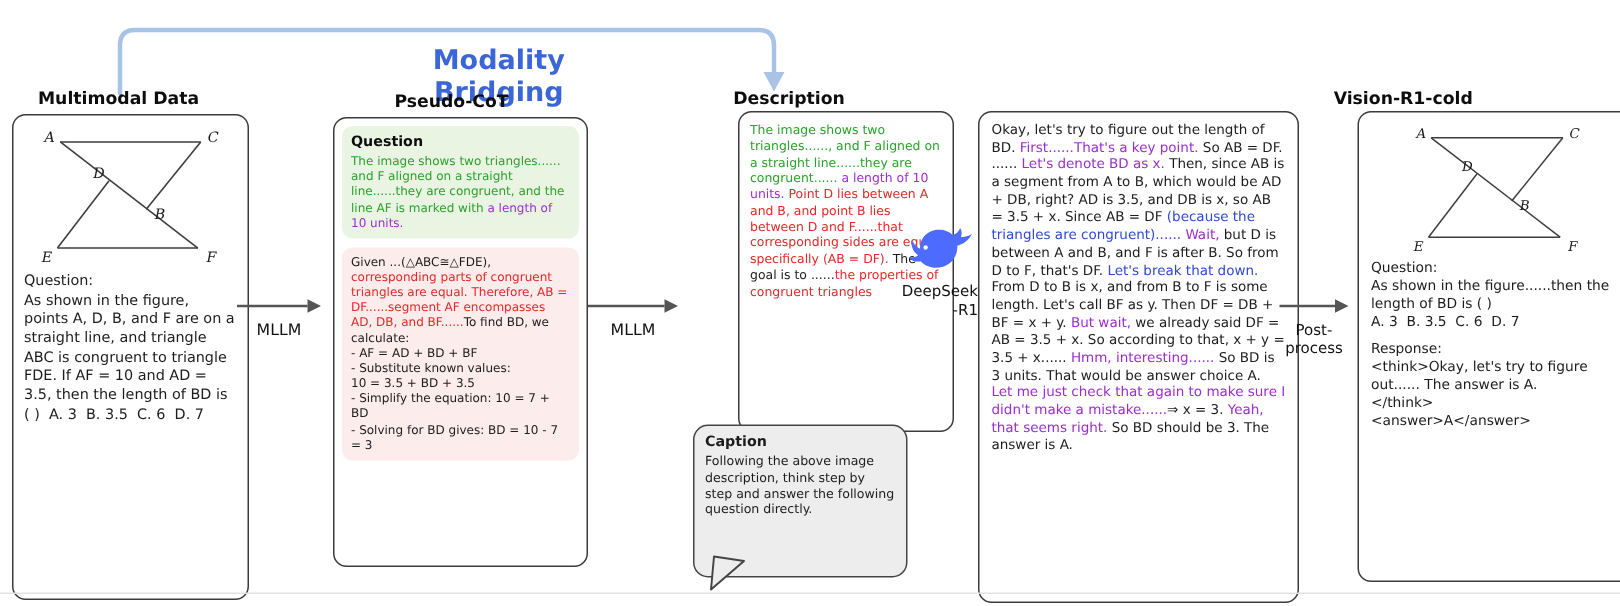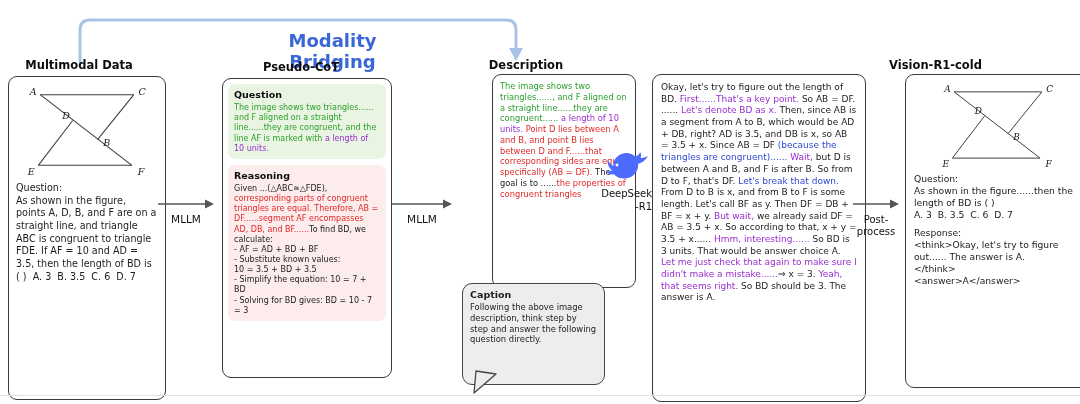--- a/index.html
+++ b/index.html
@@ -100,21 +100,20 @@
     </svg>
     <div class="lbl">MLLM</div>
   </div>
 
   <div class="box b-pc">
     <div class="sec sec-cap">
       <div class="sec-h">Question</div>
       <div class="pre"><span class="c-green">The image shows two triangles...... and F aligned on a straight line......they are congruent, and the line AF is marked with </span><span class="c-purple">a length of 10 units.</span></div>
     </div>
     <div class="sec sec-rea">
-      <div class="sec-h">Reasoning</div>
       <div class="pre"><span class="c-black">Given ...(△ABC≅△FDE), </span><span class="c-red">corresponding parts of congruent triangles are equal. Therefore, AB = DF......segment AF encompasses AD, DB, and BF......</span><span class="c-black">To find BD, we calculate:
 - AF = AD + BD + BF
 - Substitute known values:
 10 = 3.5 + BD + 3.5
 - Simplify the equation: 10 = 7 + BD
 - Solving for BD gives: BD = 10 - 7 = 3</span></div>
     </div>
   </div>
 
   <div class="flow f2">

